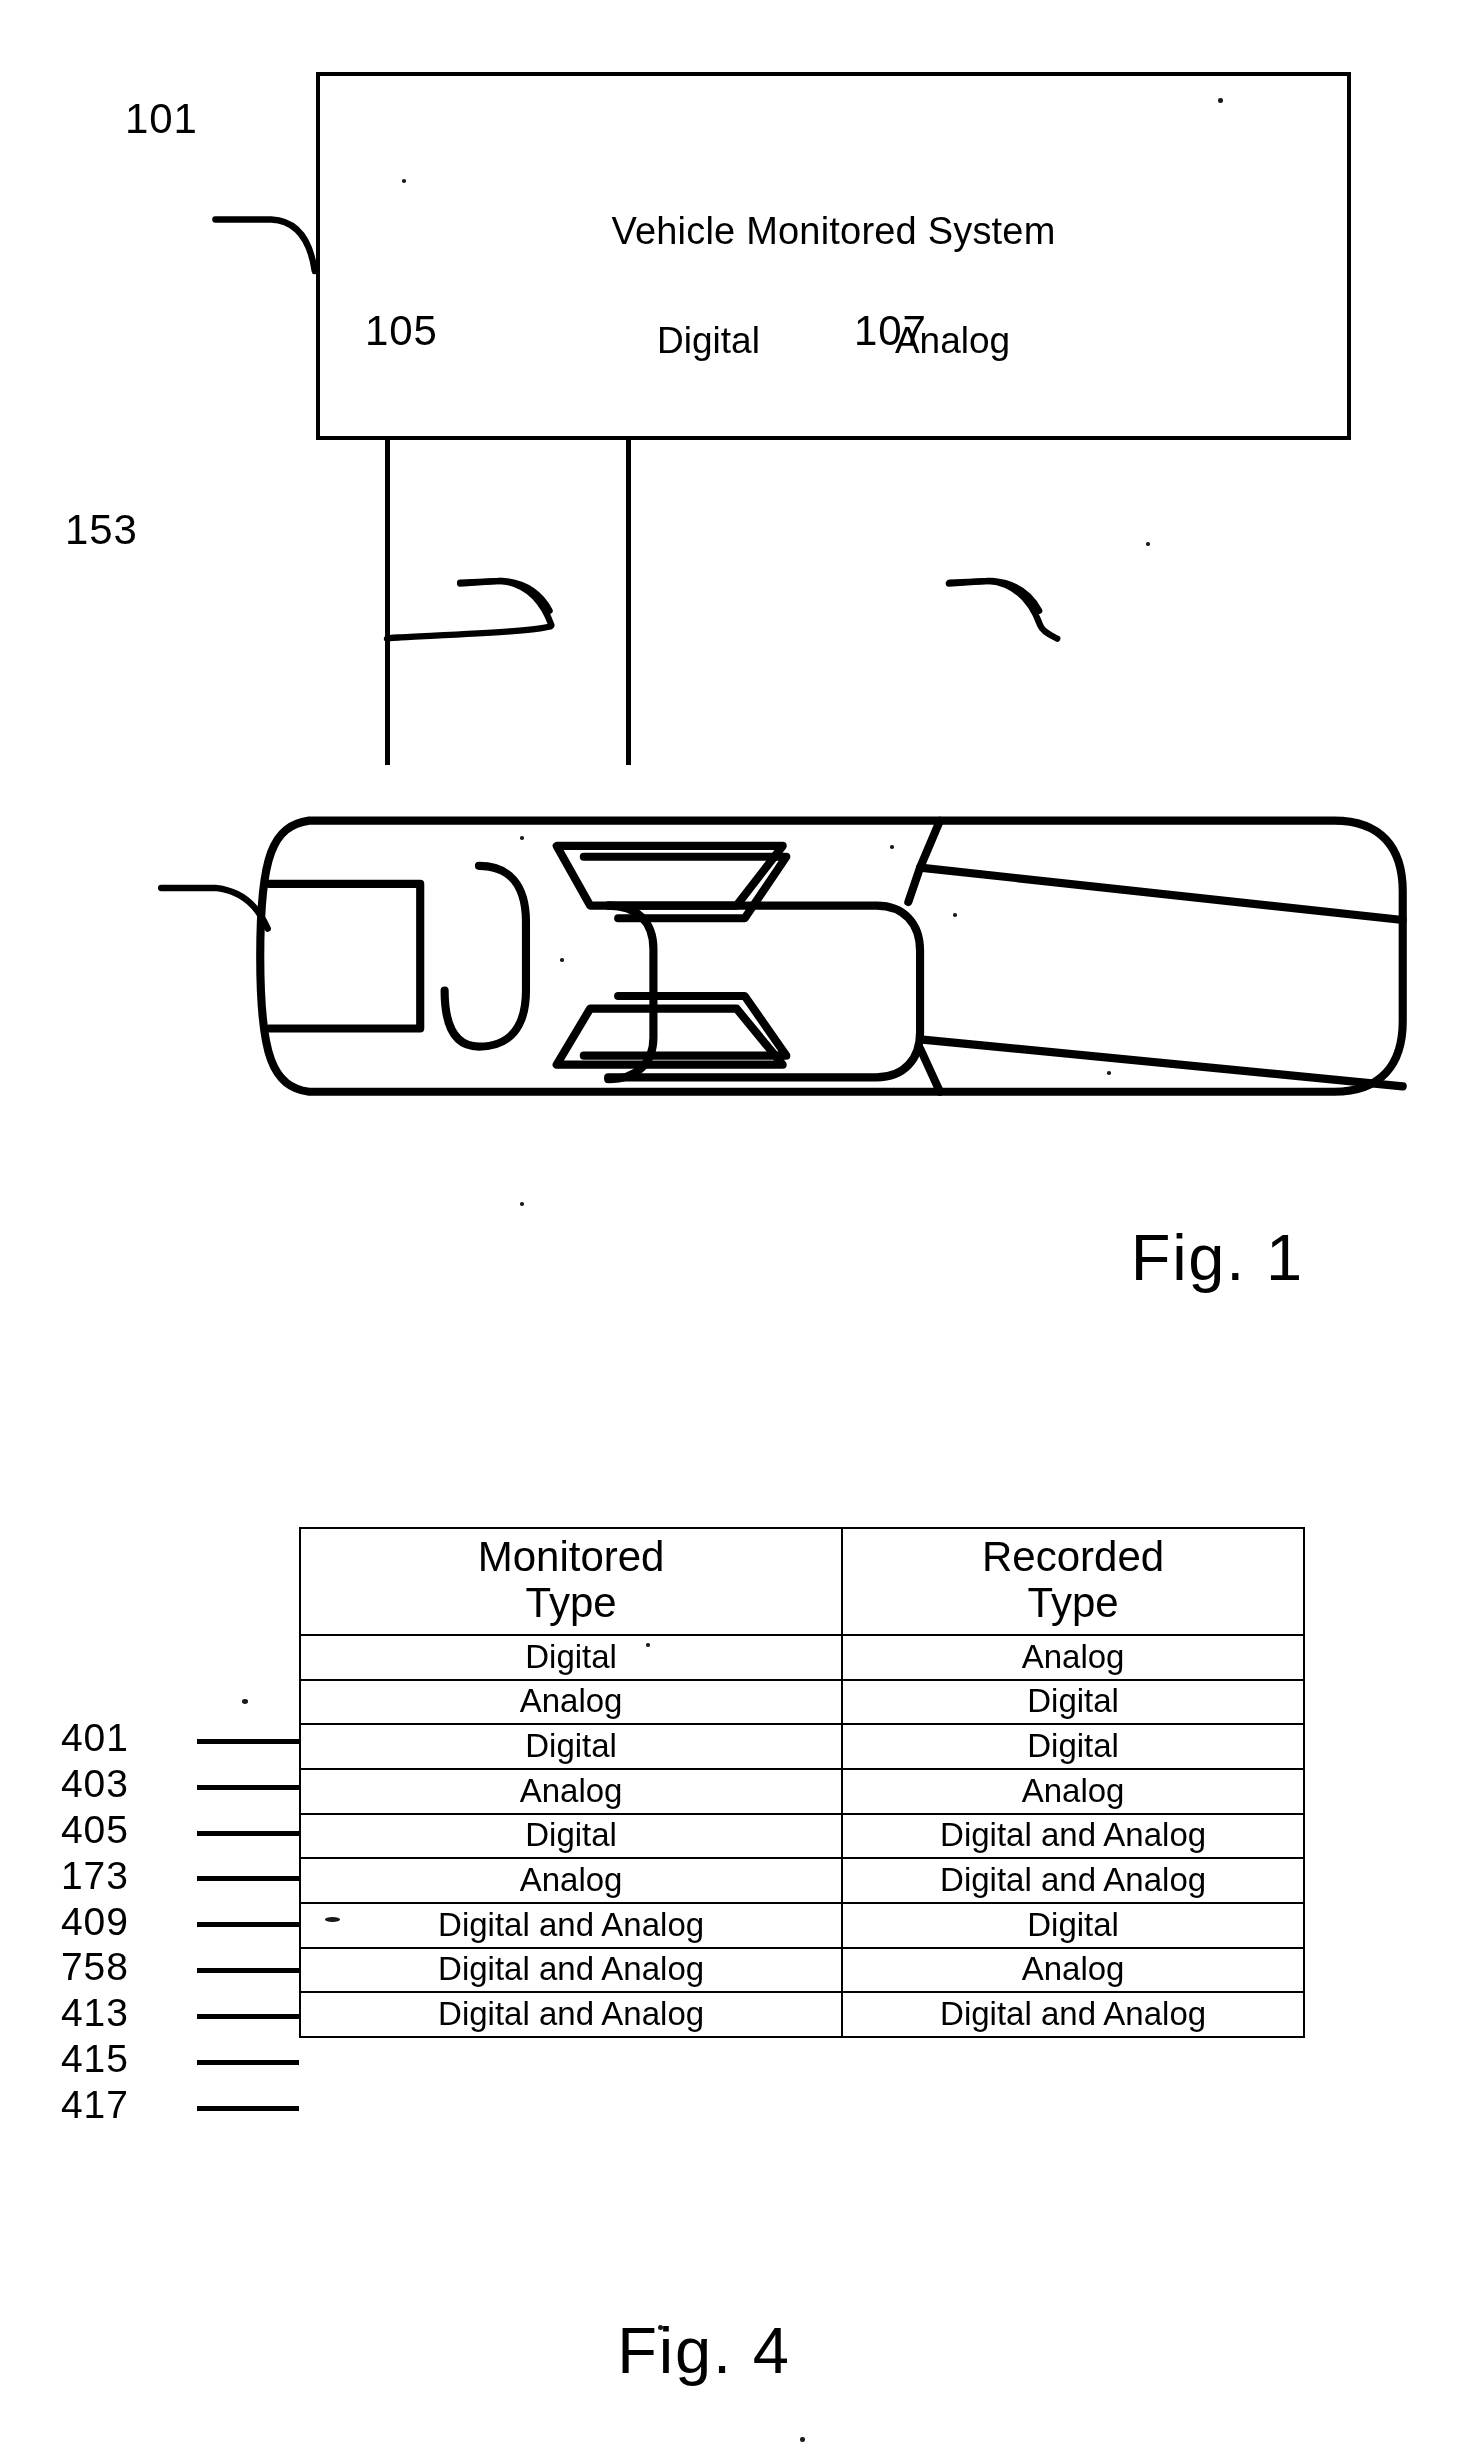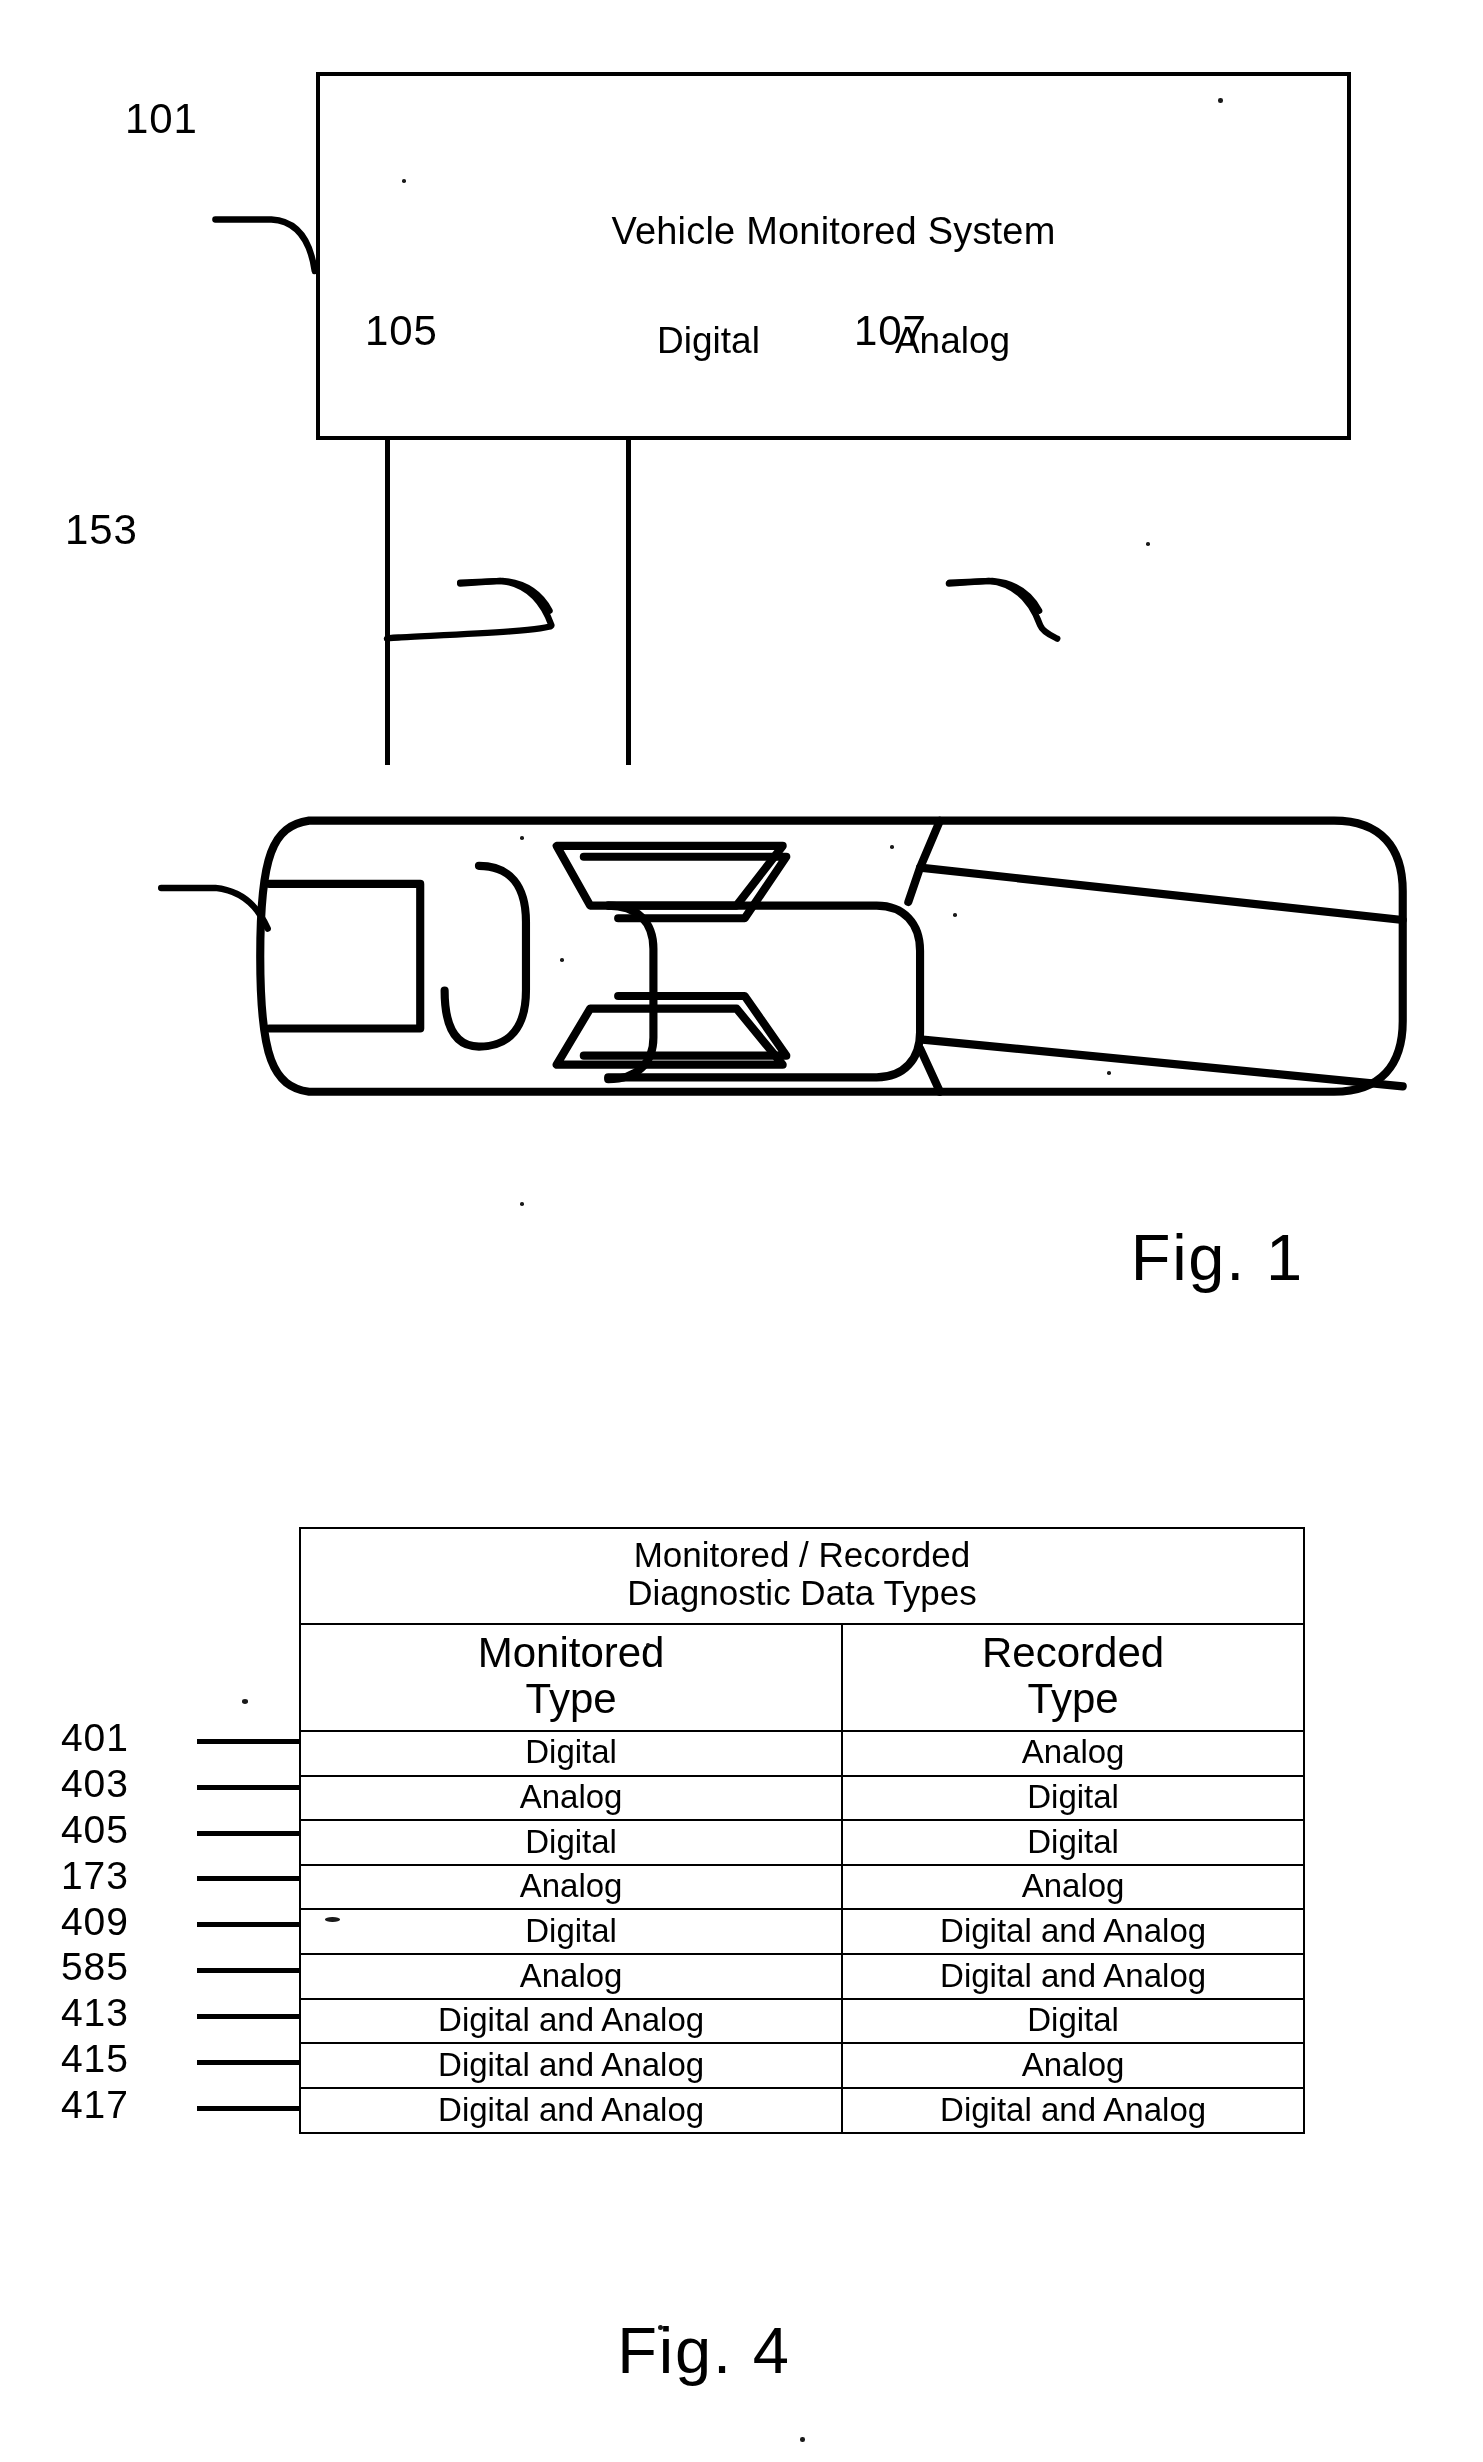--- a/index.html
+++ b/index.html
@@ -320,26 +320,20 @@
 
   <div id="fig4-region">
 
     <table id="data-table">
       <colgroup>
         <col class="col-monitored">
         <col class="col-recorded">
       </colgroup>
       <tbody>
         <tr>
-          <td class="title-cell" colspan="2">
-            <div>Monitored / Recorded</div>
-            <div>Diagnostic Data Types</div>
-          </td>
-        </tr>
-        <tr>
           <td class="subhead-cell">
             <div>Monitored</div>
             <div>Type</div>
           </td>
           <td class="subhead-cell">
             <div>Recorded</div>
             <div>Type</div>
           </td>
         </tr>
 
@@ -391,21 +385,21 @@
 
       <div class="row-ref" style="top: 1808px;">405</div>
       <div class="row-dash" style="top: 1831px;"></div>
 
       <div class="row-ref" style="top: 1854px;">173</div>
       <div class="row-dash" style="top: 1876px;"></div>
 
       <div class="row-ref" style="top: 1900px;">409</div>
       <div class="row-dash" style="top: 1922px;"></div>
 
-      <div class="row-ref" style="top: 1945px;">585</div>
+      <div class="row-ref" style="top: 1945px;">758</div>
       <div class="row-dash" style="top: 1968px;"></div>
 
       <div class="row-ref" style="top: 1991px;">413</div>
       <div class="row-dash" style="top: 2014px;"></div>
 
       <div class="row-ref" style="top: 2037px; text-align: right;">415</div>
       <div class="row-dash" style="top: 2060px;"></div>
 
       <div class="row-ref" style="top: 2083px;">417</div>
       <div class="row-dash" style="top: 2106px;"></div>

